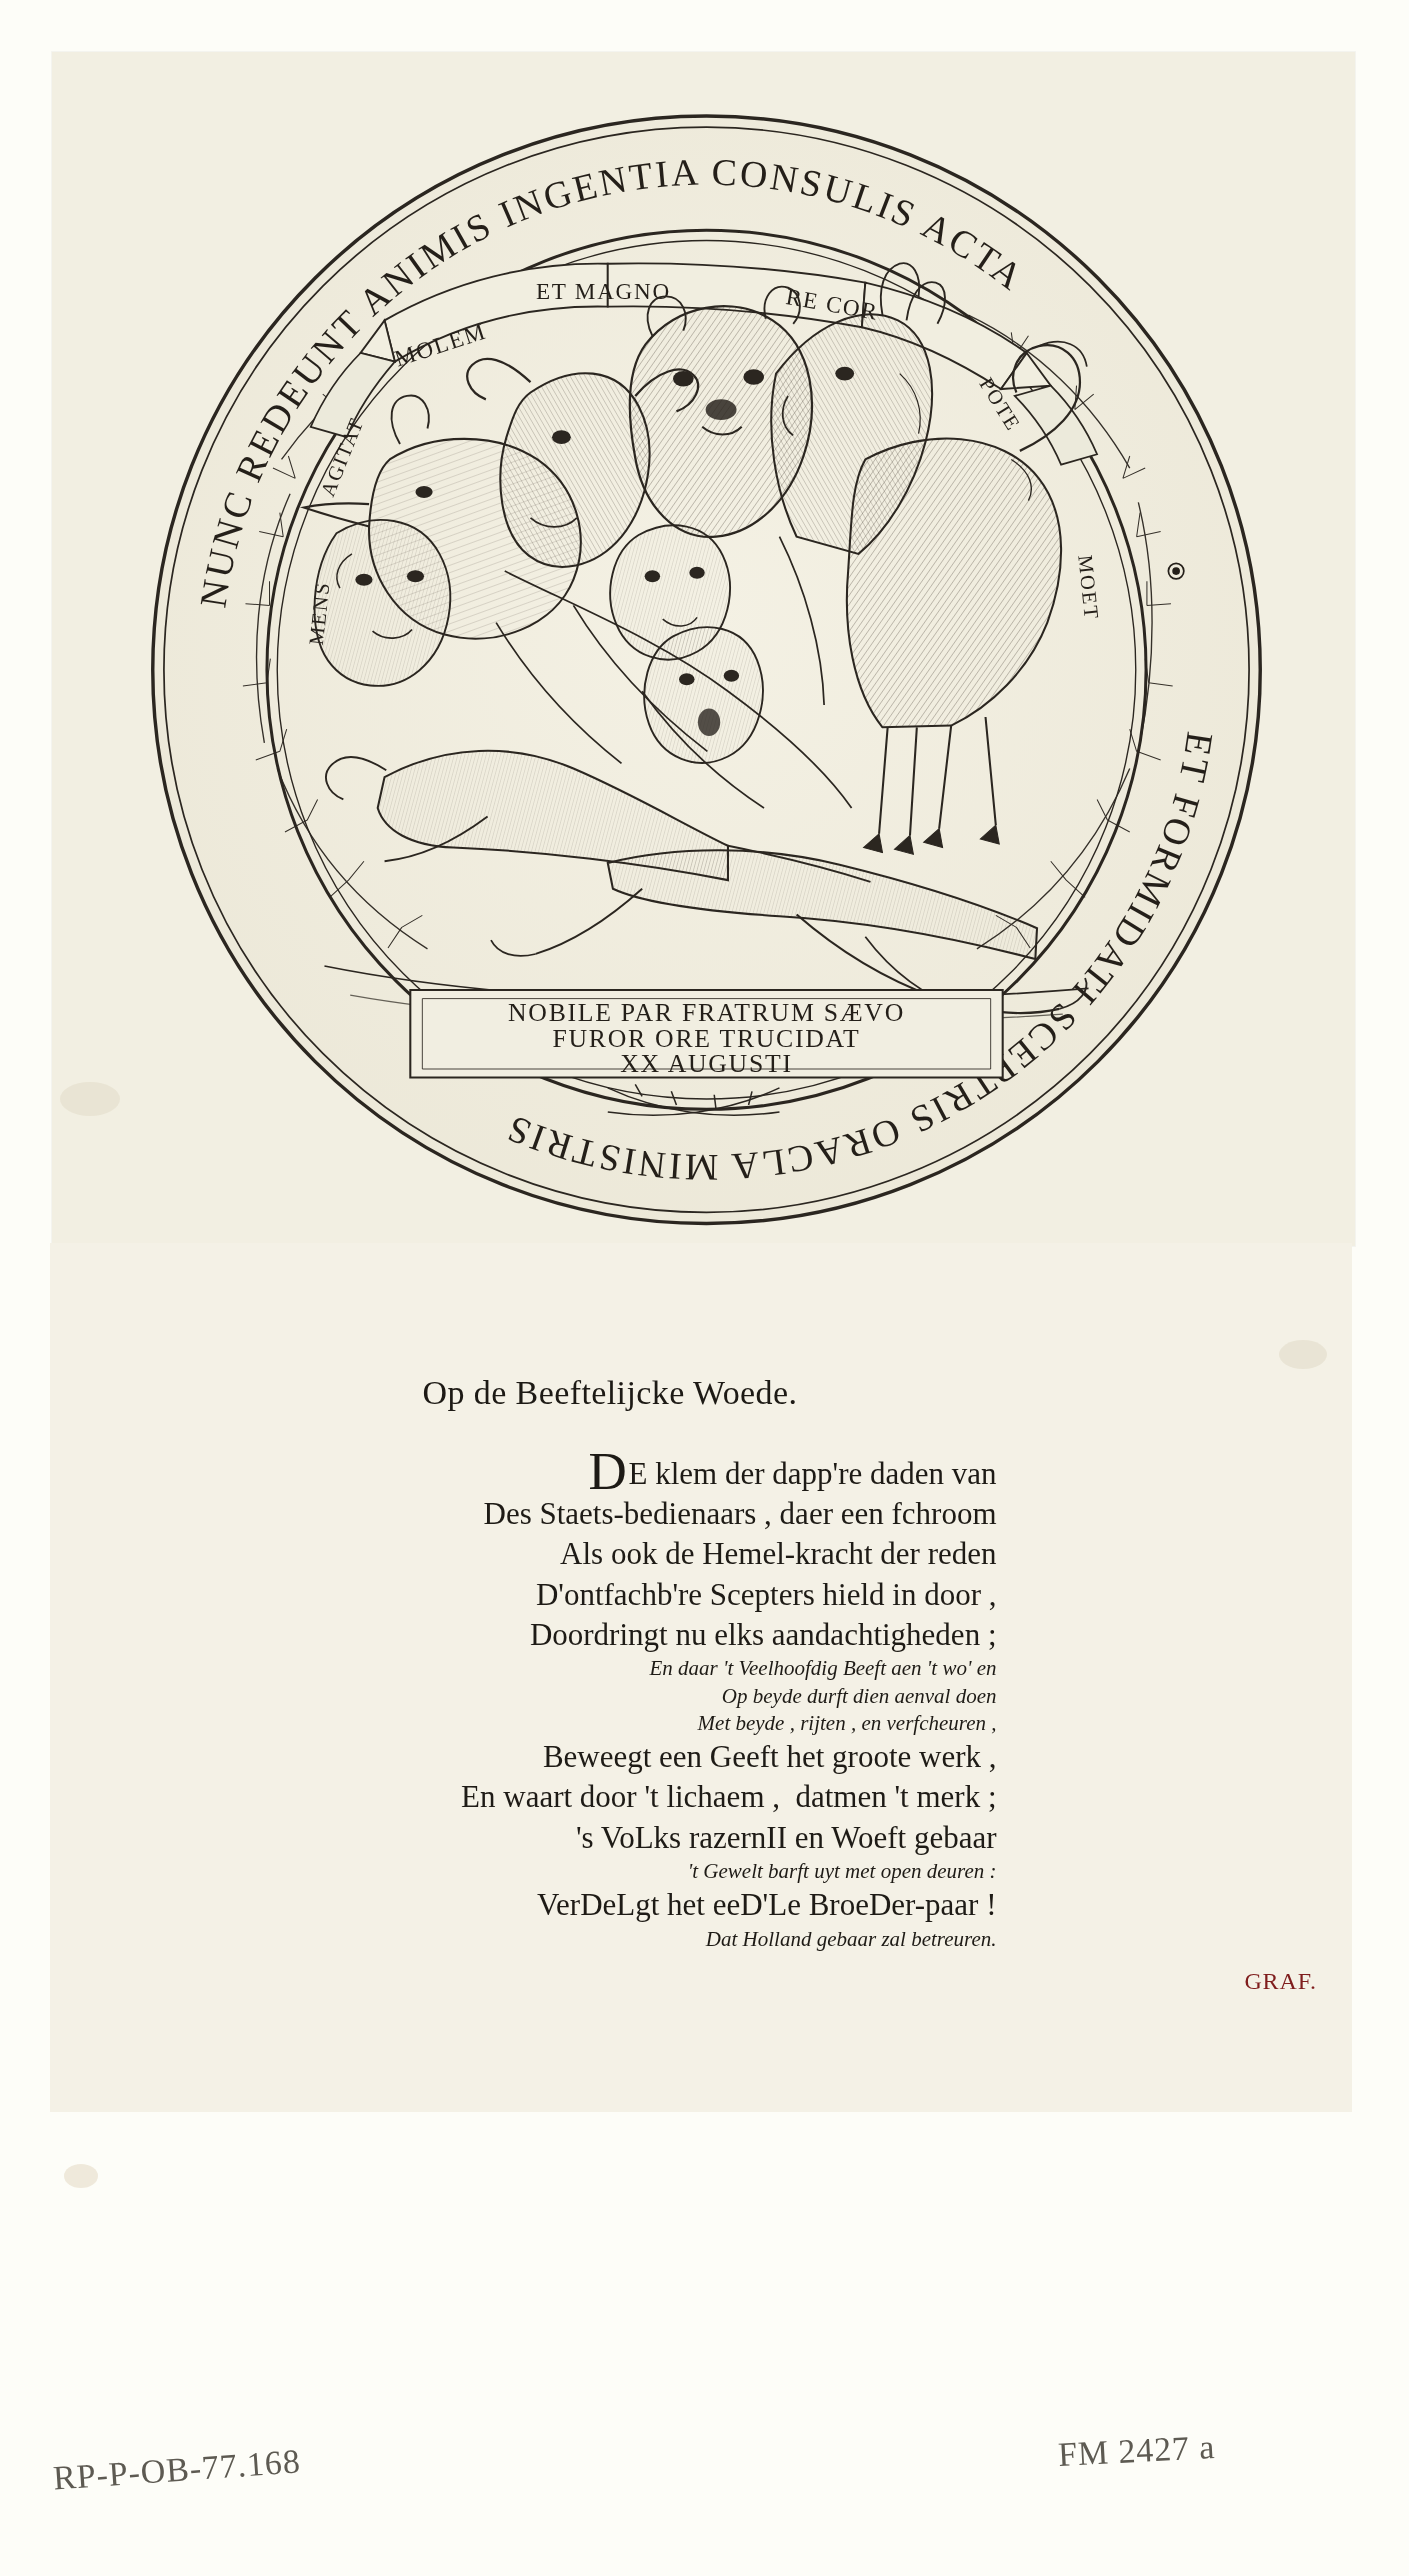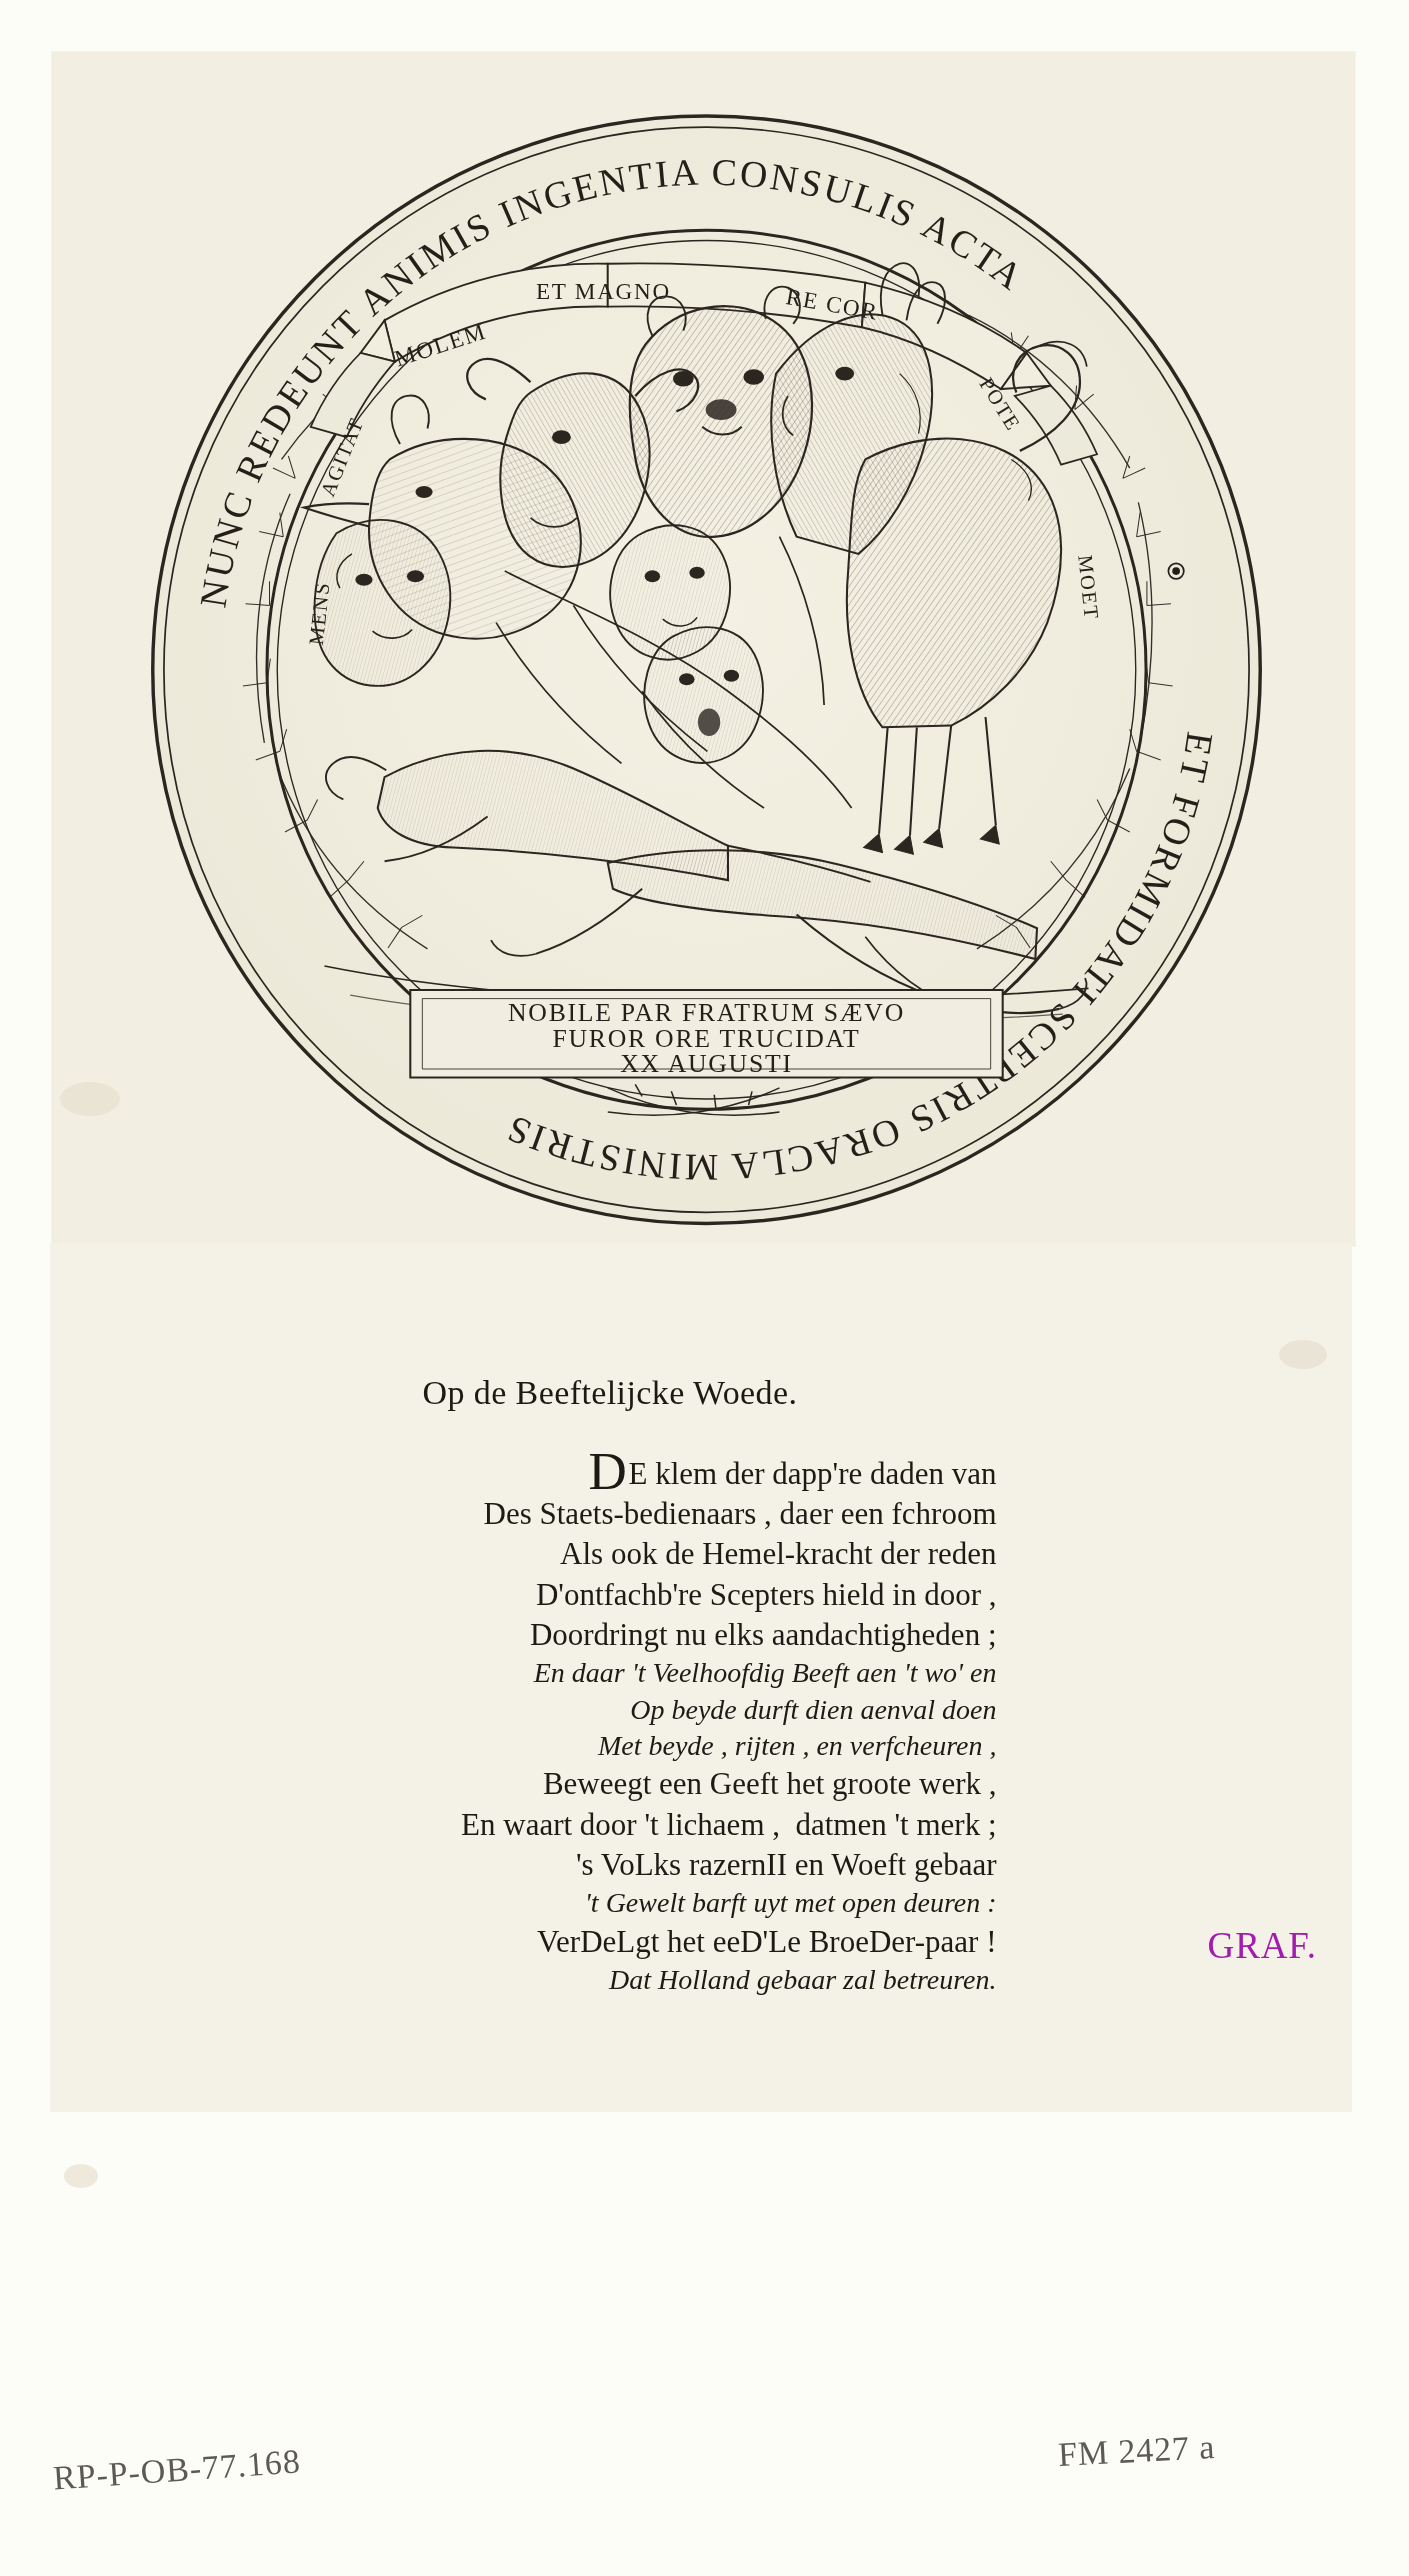--- a/index.html
+++ b/index.html
@@ -77,42 +77,42 @@
     display: inline-block;
     text-align: right;
     width: 773px;
   }
   .pline {
     font-size: 31px;
     line-height: 1.30;
     white-space: pre;
     color: #1e1b16;
   }
-  .pline.ital { font-style: italic; font-size: 28px; }
+  .pline.ital { font-style: italic; font-size: 21px; }
   .pline.ind1 { padding-left: 46px; }
   .pline.ind2 { padding-left: 82px; }
   .dropcap-line {
     font-size: 31px;
     line-height: 1.30;
     white-space: pre;
   }
   .dropcap {
     font-size: 53px;
     line-height: 0.8;
     vertical-align: -5.2px;
     margin-right: 1.7px;
   }
 
   #signature {
     position: absolute;
     right: 93px;
-    top: 1924px;
-    font-size: 37px;
+    top: 1968px;
+    font-size: 24px;
     letter-spacing: 0.9px;
-    color: #a21caf;
+    color: #7f1d1d;
   }
 
   
   .pencil {
     position: absolute;
     color: #5d5a52;
     font-family: "Liberation Serif", serif;
   }
   #inv-left {
     left: 53px;

